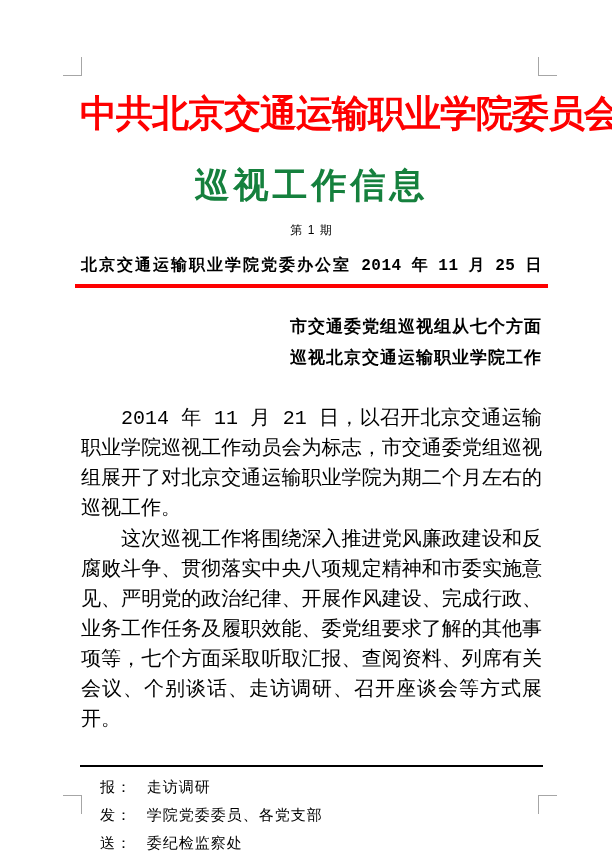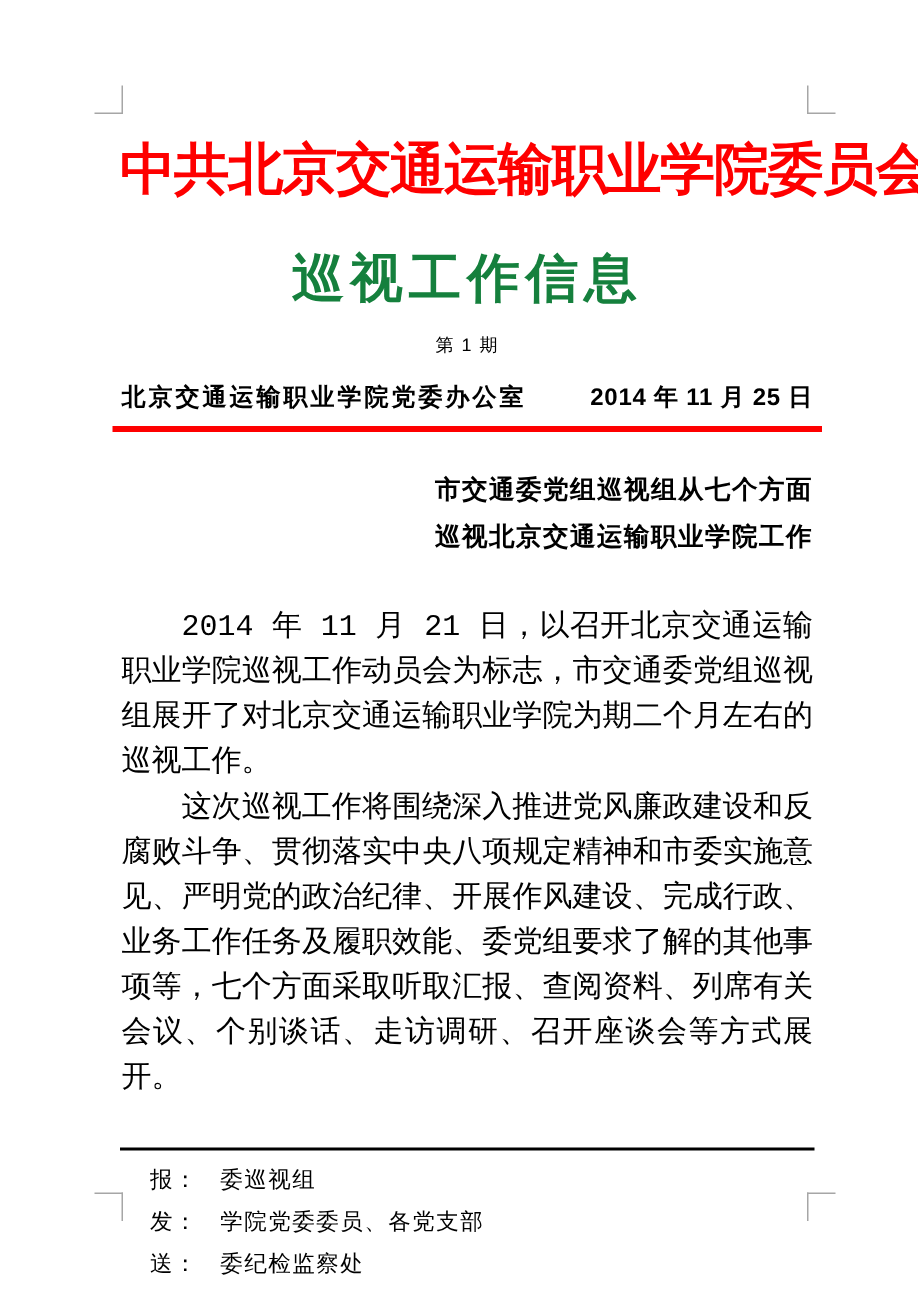--- a/index.html
+++ b/index.html
@@ -43,21 +43,21 @@
   .issue {
     margin-top: 14px;
     font-size: 12px; letter-spacing: 1px;
     text-align: center;
     font-family: "Liberation Sans", "DejaVu Sans", sans-serif;
   }
   .mastrow {
     margin-top: 15px;
     display: flex; justify-content: space-between; align-items: baseline;
     font-size: 16px; font-weight: bold;
-    font-family: Liberation Sans, sans-serif;
+    font-family: Liberation Mono, monospace;
   }
   .publisher { letter-spacing: 2px; }
   .pubdate   { letter-spacing: 0.5px; }
   .redrule {
     margin: 7px -4px 0 -4px;
     height: 4px; background: #fe0000;
   }
   .heading {
     margin-top: 24px;
     font-size: 17px; font-weight: bold;
@@ -110,21 +110,21 @@
     </div>
 
     <div class="body-block">
       <p class="body-para">2014 年 11 月 21 日，以召开北京交通运输职业学院巡视工作动员会为标志，市交通委党组巡视组展开了对北京交通运输职业学院为期二个月左右的巡视工作。</p>
       <p class="body-para">这次巡视工作将围绕深入推进党风廉政建设和反腐败斗争、贯彻落实中央八项规定精神和市委实施意见、严明党的政治纪律、开展作风建设、完成行政、业务工作任务及履职效能、委党组要求了解的其他事项等，七个方面采取听取汇报、查阅资料、列席有关会议、个别谈话、走访调研、召开座谈会等方式展开。</p>
     </div>
 
     <div class="dist">
       <div class="dist-row">
         <span class="dist-label">报：</span>
-        <span class="dist-value">委巡视组</span>
+        <span class="dist-value">走访调研</span>
       </div>
       <div class="dist-row">
         <span class="dist-label">发：</span>
         <span class="dist-value">学院党委委员、各党支部</span>
       </div>
       <div class="dist-row">
         <span class="dist-label">送：</span>
         <span class="dist-value">委纪检监察处</span>
       </div>
     </div>

